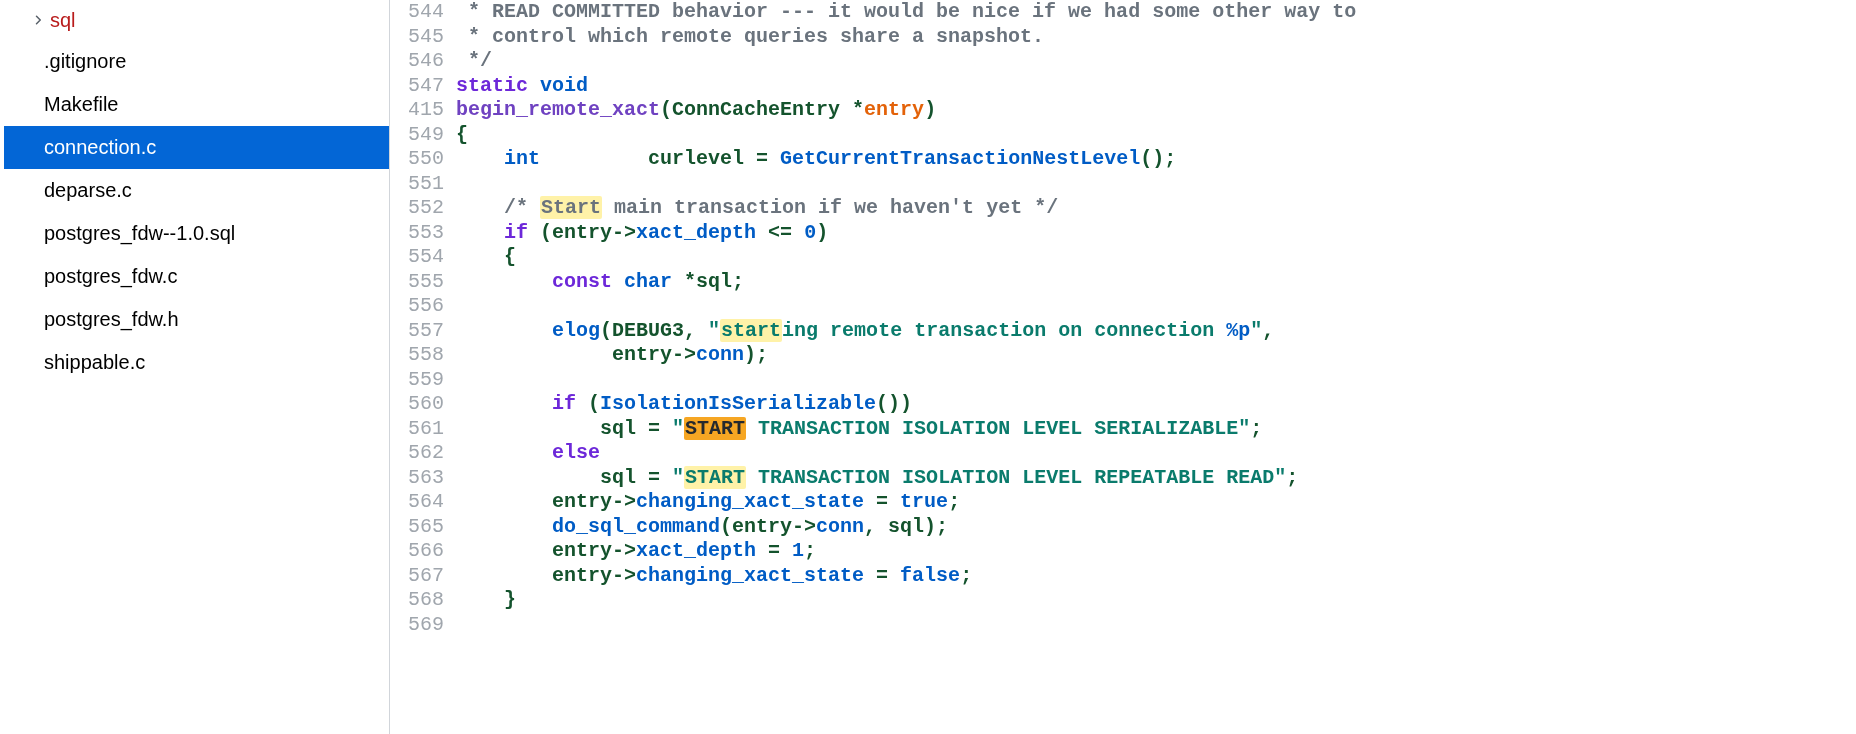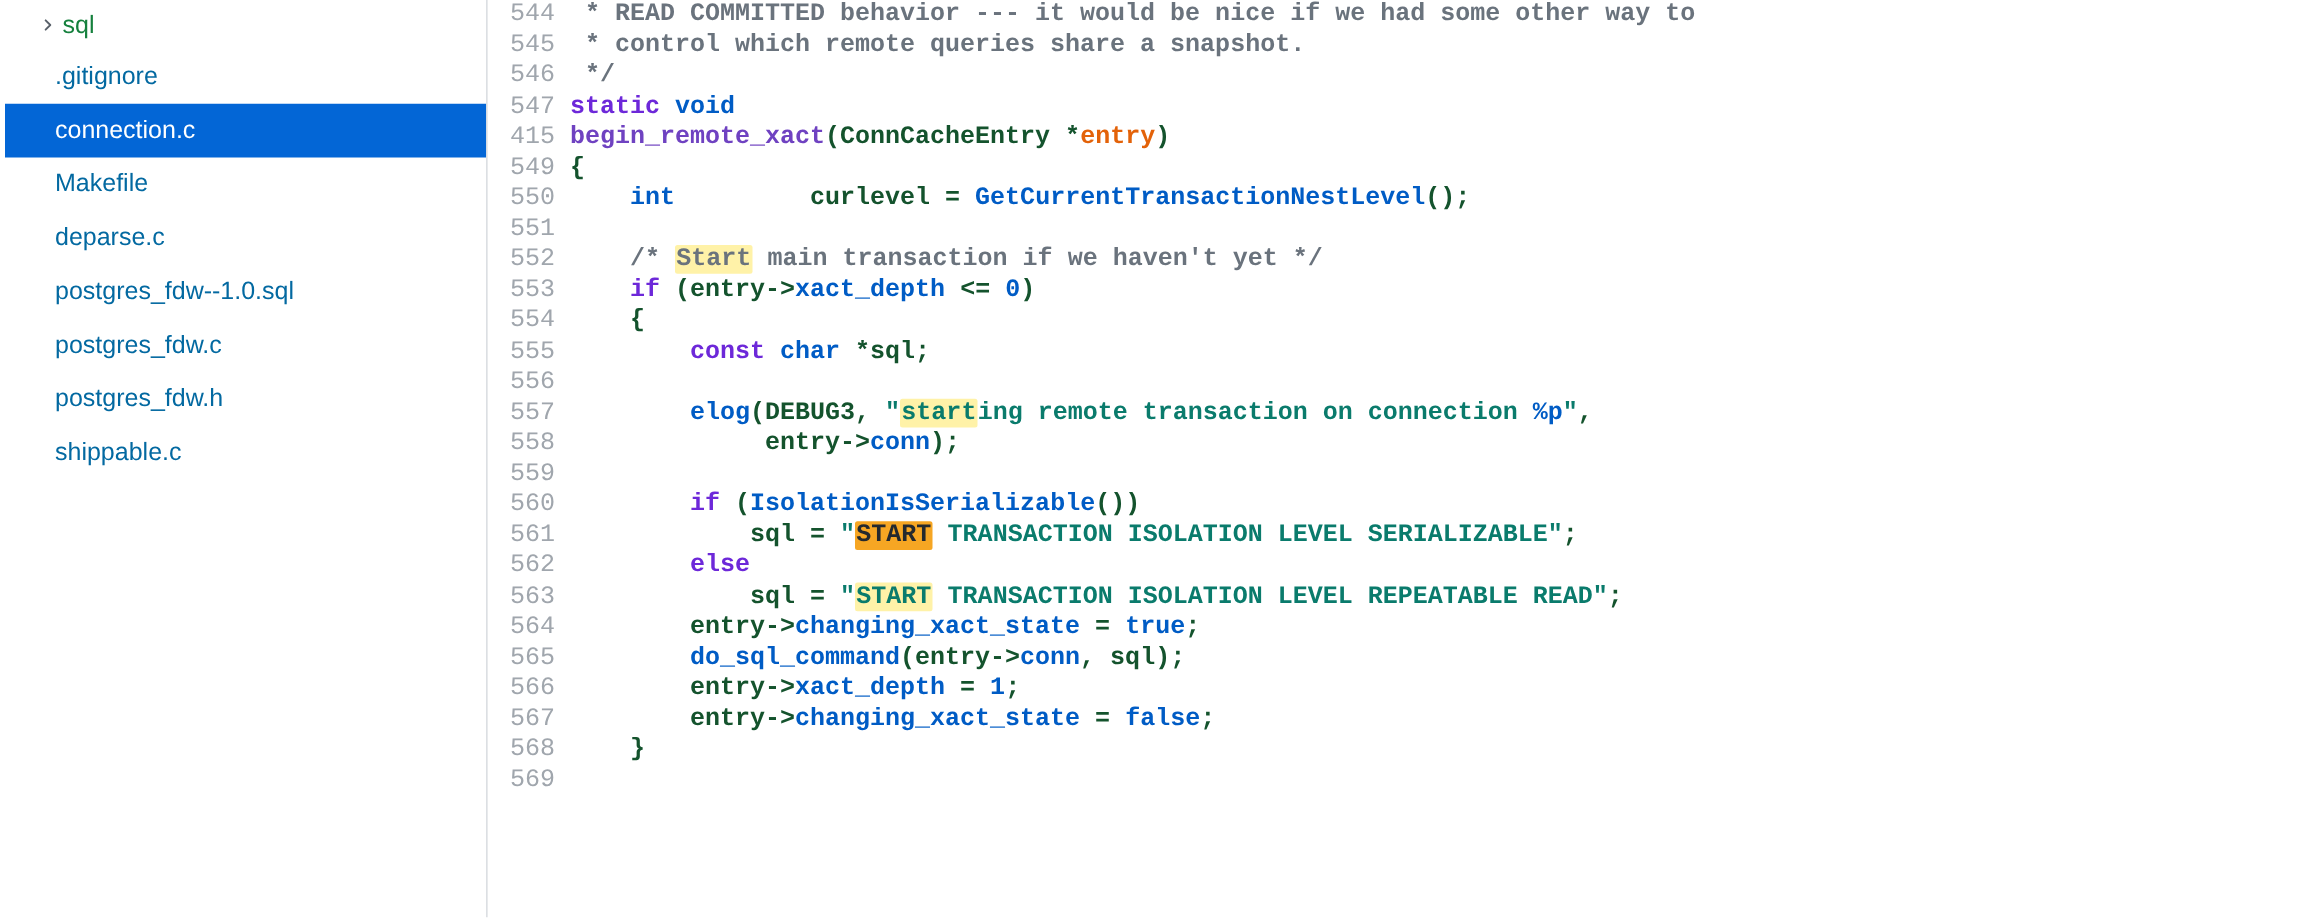--- a/index.html
+++ b/index.html
@@ -17,35 +17,35 @@
     flex: 0 0 385px;
     background: #fff;
     overflow-y: auto;
     padding-top: 0;
   }
   .folder-row {
     display: flex;
     align-items: center;
     height: 40px;
     padding-left: 28px;
-    color: #15803d;
+    color: #b91c1c;
     font-size: 20px;
     cursor: pointer;
   }
   .folder-row .chevron {
     margin-right: 6px;
     display: inline-flex;
     align-items: center;
   }
   .file-row {
     display: flex;
     align-items: center;
     height: 43px;
     padding-left: 40px;
-    color: #0369a1;
+    color: #000000;
     font-size: 20px;
     cursor: pointer;
     border-radius: 0;
   }
   .file-row.selected {
     background: #0366d6;
     color: #fff;
   }
   .sidebar-left-gap {
     width: 4px;
@@ -107,25 +107,25 @@
       <svg width="12" height="12" viewBox="0 0 16 16" fill="none">
           <path d="M6 3l5 5-5 5" stroke="#586069" stroke-width="2" stroke-linecap="round" stroke-linejoin="round"></path>
         </svg>
     </span>
     <span>sql</span>
   </div>
   <div id="file-list">
       <div class="file-row">
         <span>.gitignore</span>
       </div>
+      <div class="file-row">
+        <span>Makefile</span>
+      </div>
       <div class="file-row selected">
         <span>connection.c</span>
-      </div>
-      <div class="file-row">
-        <span>Makefile</span>
       </div>
       <div class="file-row">
         <span>deparse.c</span>
       </div>
       <div class="file-row">
         <span>postgres_fdw--1.0.sql</span>
       </div>
       <div class="file-row">
         <span>postgres_fdw.c</span>
       </div>

